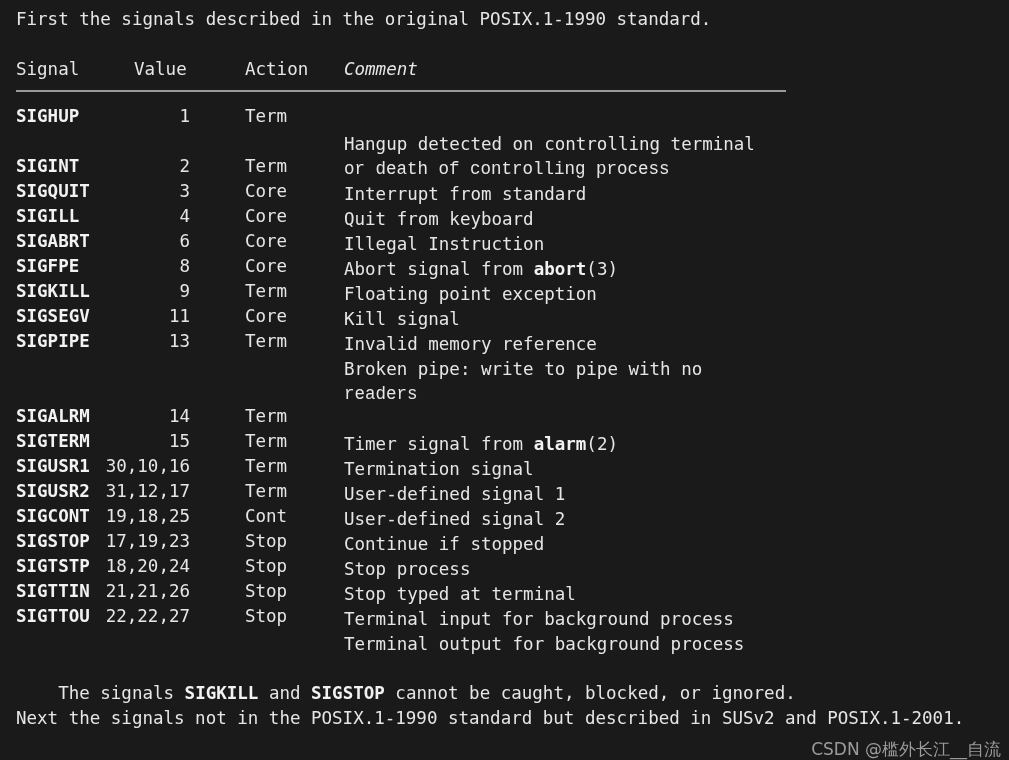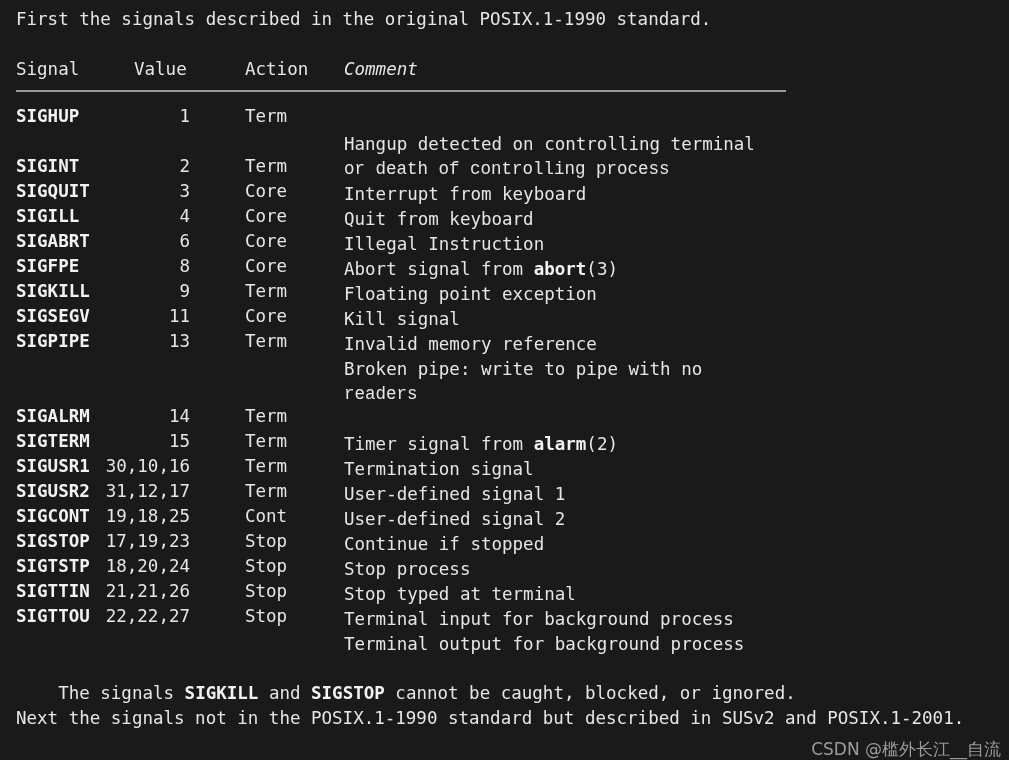--- a/index.html
+++ b/index.html
@@ -165,21 +165,21 @@
       <span class="th th-signal">Signal</span>
       <span class="th th-value">Value</span>
       <span class="th th-action">Action</span>
       <span class="th th-comment">Comment</span>
       <div class="hrule"></div>
     </div>
 
     <div id="tbody">
         <div class="row"><span class="c-signal">SIGHUP</span><span class="c-value">1</span><span class="c-action">Term</span><span class="c-comment"><span>Hangup detected on controlling terminal</span></span></div>
         <div class="row"><span class="c-comment cont">or death of controlling process</span></div>
-        <div class="row"><span class="c-signal">SIGINT</span><span class="c-value">2</span><span class="c-action">Term</span><span class="c-comment"><span>Interrupt from keyboard</span></span></div>
+        <div class="row"><span class="c-signal">SIGINT</span><span class="c-value">2</span><span class="c-action">Term</span><span class="c-comment"><span>Interrupt from standard</span></span></div>
         <div class="row"><span class="c-signal">SIGQUIT</span><span class="c-value">3</span><span class="c-action">Core</span><span class="c-comment"><span>Quit from keyboard</span></span></div>
         <div class="row"><span class="c-signal">SIGILL</span><span class="c-value">4</span><span class="c-action">Core</span><span class="c-comment"><span>Illegal Instruction</span></span></div>
         <div class="row"><span class="c-signal">SIGABRT</span><span class="c-value">6</span><span class="c-action">Core</span><span class="c-comment"><span>Abort signal from </span><b>abort</b><span>(3)</span></span></div>
         <div class="row"><span class="c-signal">SIGFPE</span><span class="c-value">8</span><span class="c-action">Core</span><span class="c-comment"><span>Floating point exception</span></span></div>
         <div class="row"><span class="c-signal">SIGKILL</span><span class="c-value">9</span><span class="c-action">Term</span><span class="c-comment"><span>Kill signal</span></span></div>
         <div class="row"><span class="c-signal">SIGSEGV</span><span class="c-value">11</span><span class="c-action">Core</span><span class="c-comment"><span>Invalid memory reference</span></span></div>
         <div class="row"><span class="c-signal">SIGPIPE</span><span class="c-value">13</span><span class="c-action">Term</span><span class="c-comment"><span>Broken pipe: write to pipe with no</span></span></div>
         <div class="row"><span class="c-comment cont">readers</span></div>
         <div class="row spacer"></div>
         <div class="row"><span class="c-signal">SIGALRM</span><span class="c-value">14</span><span class="c-action">Term</span><span class="c-comment"><span>Timer signal from </span><b>alarm</b><span>(2)</span></span></div>

